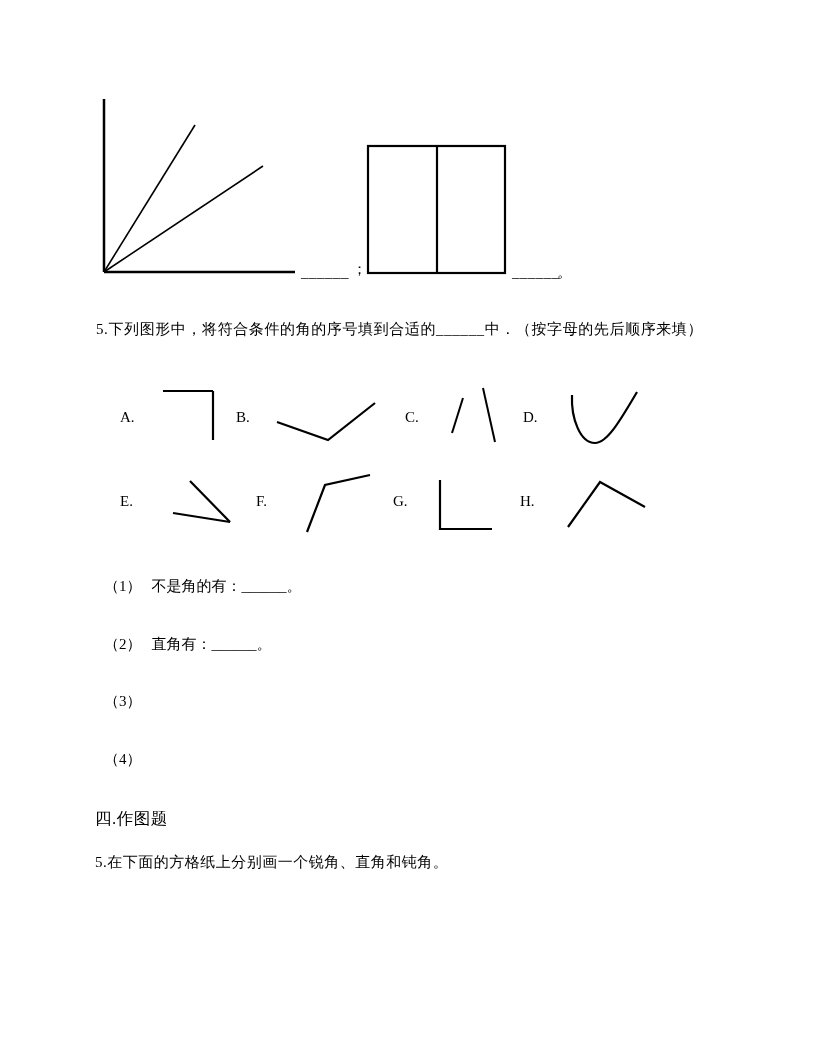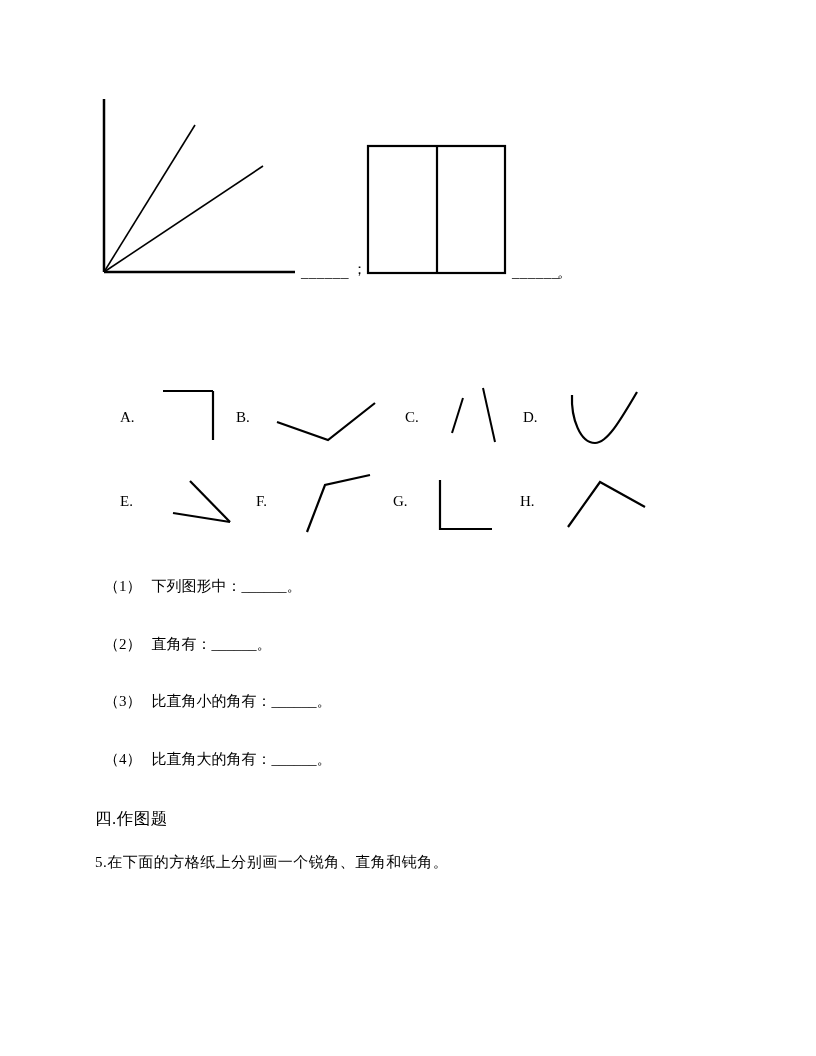--- a/index.html
+++ b/index.html
@@ -52,20 +52,21 @@
   <span class="abs txt" style="left:352px; top:259px;">；</span>
 
   <svg class="abs" style="left:366px; top:144px;" width="142" height="132">
     <rect x="2" y="2" width="137" height="127" stroke-width="2.2"></rect>
     <line x1="71" y1="2" x2="71" y2="129" stroke-width="2.2"></line>
   </svg>
 
   <span class="abs txt blank" style="left:512px; top:262px;">______</span>
   <span class="abs txt" style="left:557px; top:262px;">。</span>
 
+  <div class="abs txt" style="left:96px; top:319px; letter-spacing:0.6px;">5.下列图形中，将符合条件的角的序号填到合适的______中．（按字母的先后顺序来填）</div>
 
   <span class="abs txt fig-label" style="left:120px; top:407px;">A.</span>
   <svg class="abs" style="left:158px; top:386px;" width="62" height="60">
     <line x1="5" y1="5" x2="55" y2="5" stroke-width="2.2"></line>
     <line x1="55" y1="5" x2="55" y2="54" stroke-width="2.2"></line>
   </svg>
 
   <span class="abs txt fig-label" style="left:236px; top:407px;">B.</span>
   <svg class="abs" style="left:272px; top:398px;" width="110" height="48">
     <polyline points="5,24 56,42 103,5" stroke-width="2.2"></polyline>
@@ -98,35 +99,33 @@
     <polyline points="5,5 5,54 57,54" stroke-width="2.2"></polyline>
   </svg>
 
   <span class="abs txt fig-label" style="left:520px; top:491px;">H.</span>
   <svg class="abs" style="left:563px; top:477px;" width="88" height="56">
     <polyline points="5,50 37,5 82,30" stroke-width="2.2"></polyline>
   </svg>
 
   <div class="abs txt subq" style="left:104px; top:576px;">
     <span class="num">（1）</span>
-    <span>下列图形中：______。</span>
+    <span>不是角的有：______。</span>
   </div>
 
   <div class="abs txt subq" style="left:104px; top:634px;">
     <span class="num">（2）</span>
     <span>直角有：______。</span>
   </div>
 
   <div class="abs txt subq" style="left:104px; top:691px;">
     <span class="num">（3）</span>
-    <span>比直角小的角有：______。</span>
   </div>
 
   <div class="abs txt subq" style="left:104px; top:749px;">
     <span class="num">（4）</span>
-    <span>比直角大的角有：______。</span>
   </div>
 
   <div class="abs sec-title" style="left:95px; top:808px;">四.作图题</div>
 
   <div class="abs txt" style="left:95px; top:852px; letter-spacing:0.5px;">5.在下面的方格纸上分别画一个锐角、直角和钝角。</div>
 
 </div>
 
 </body></html>

